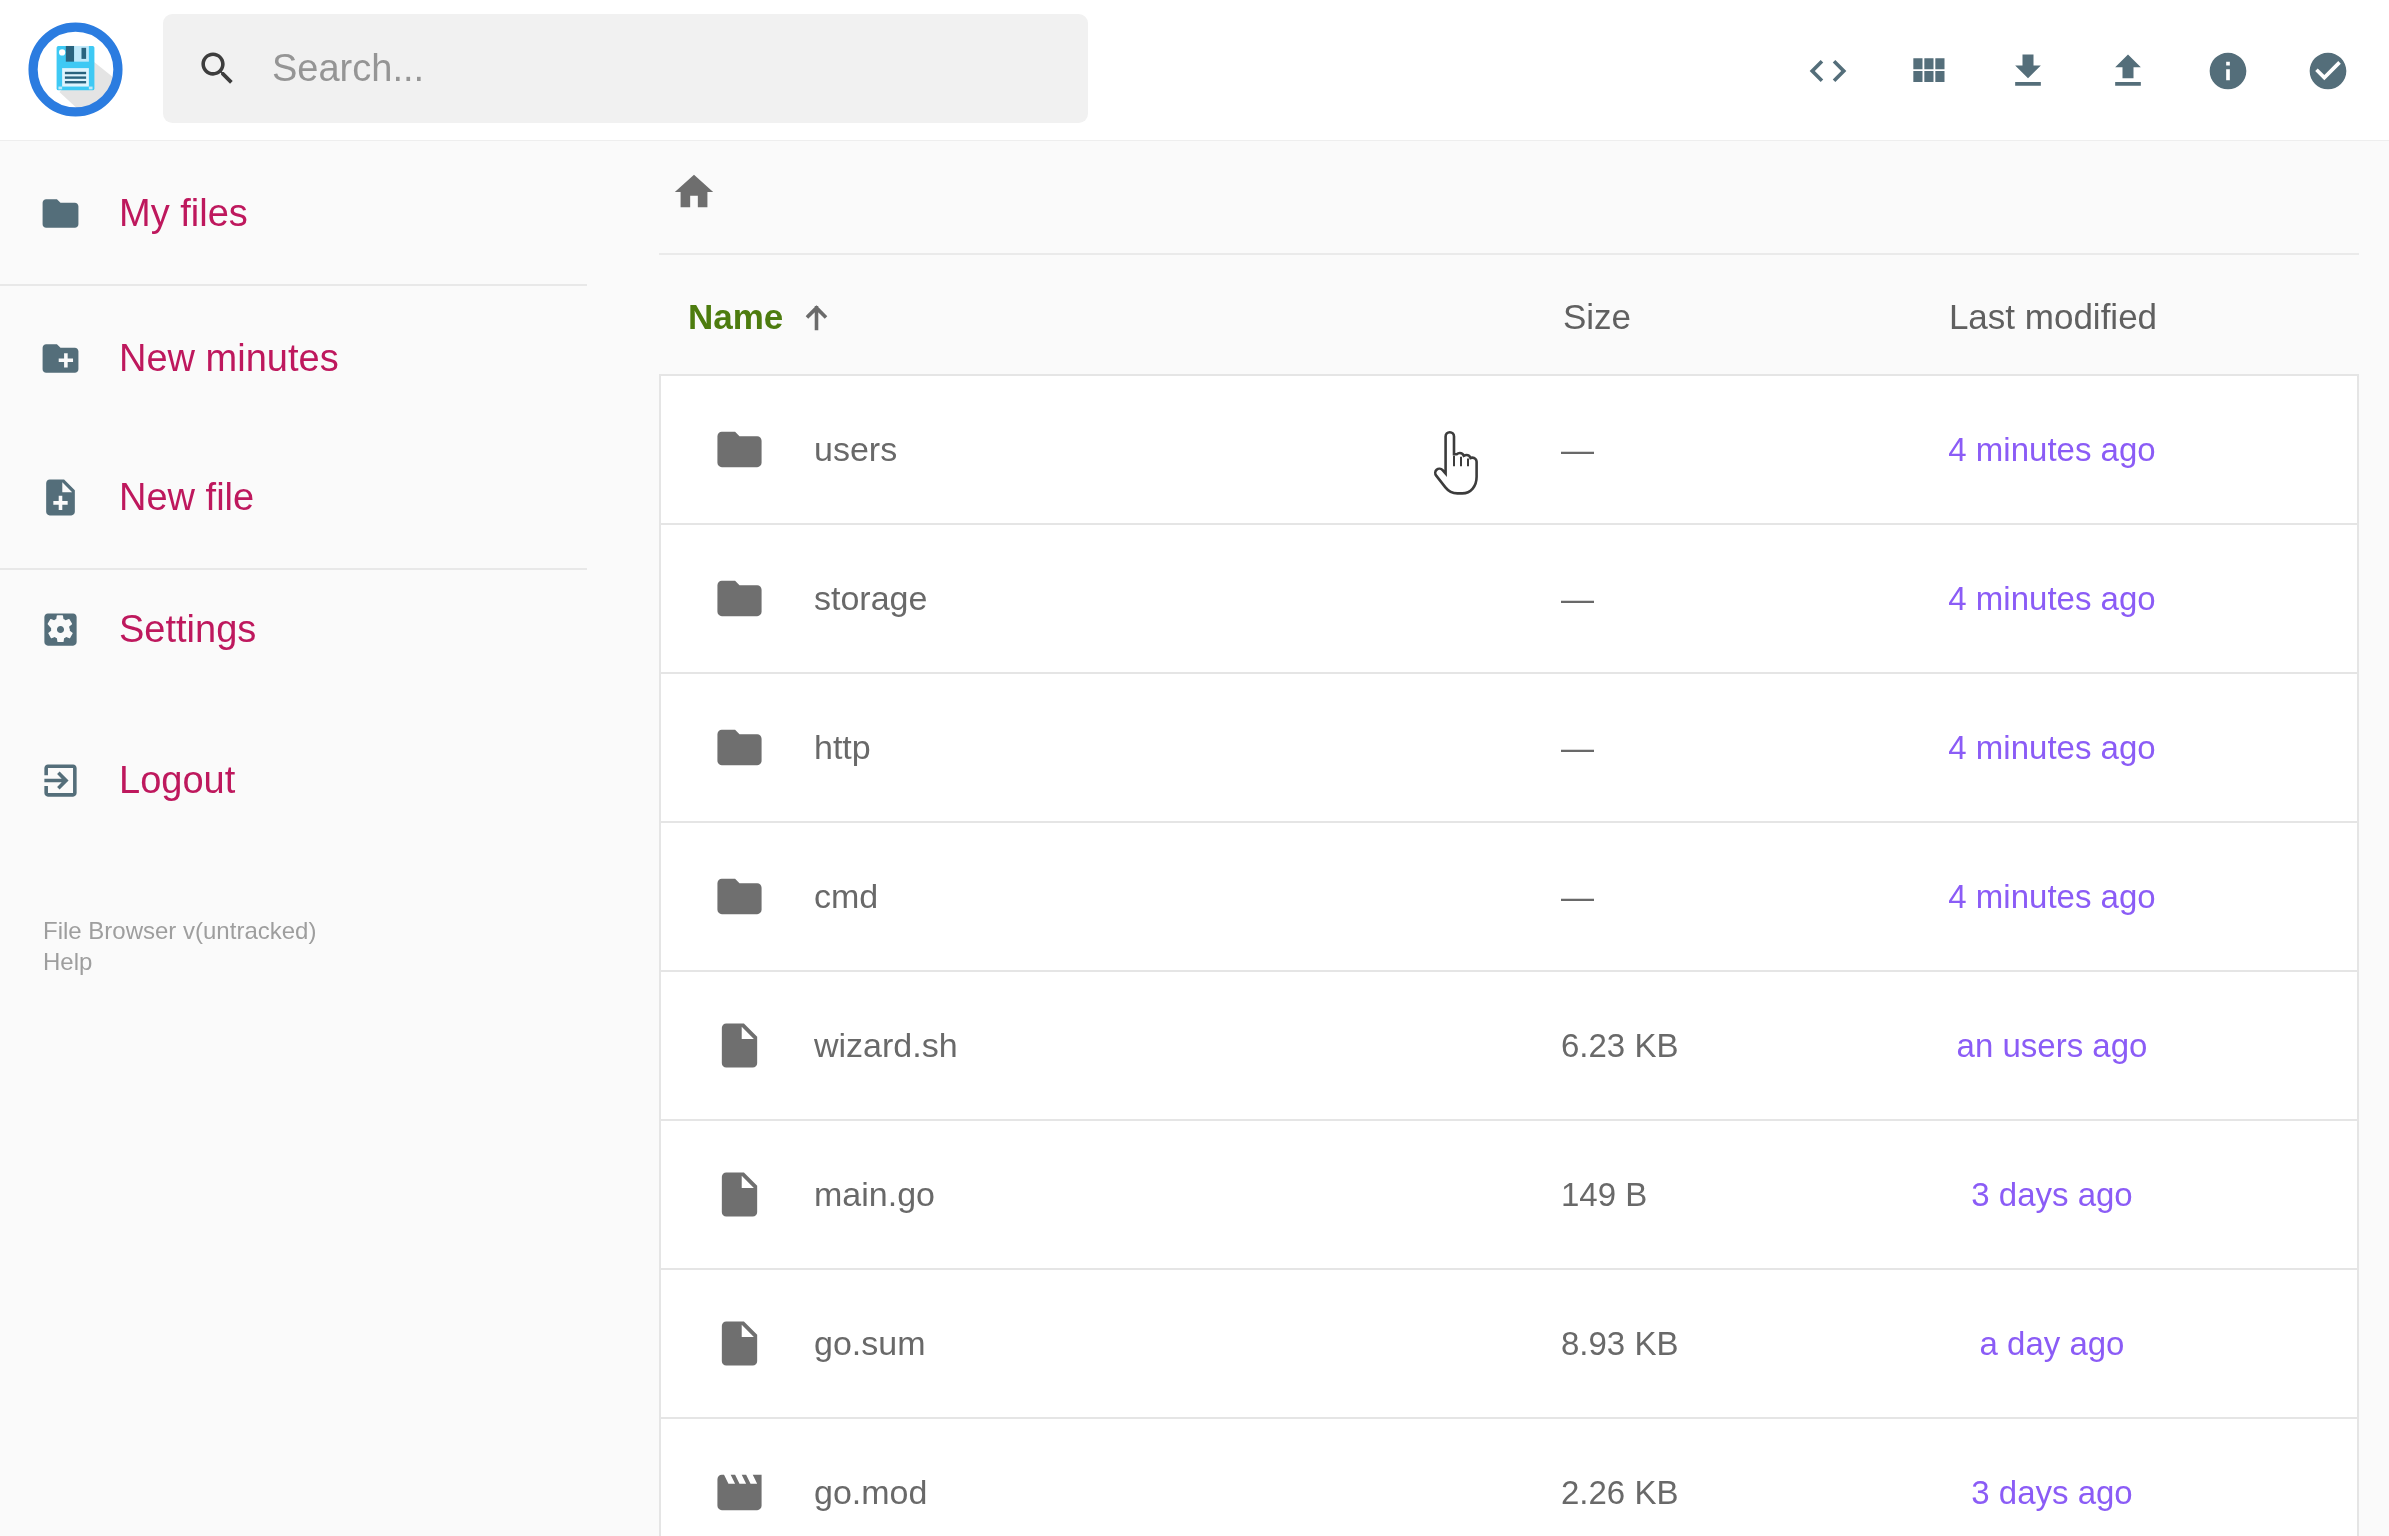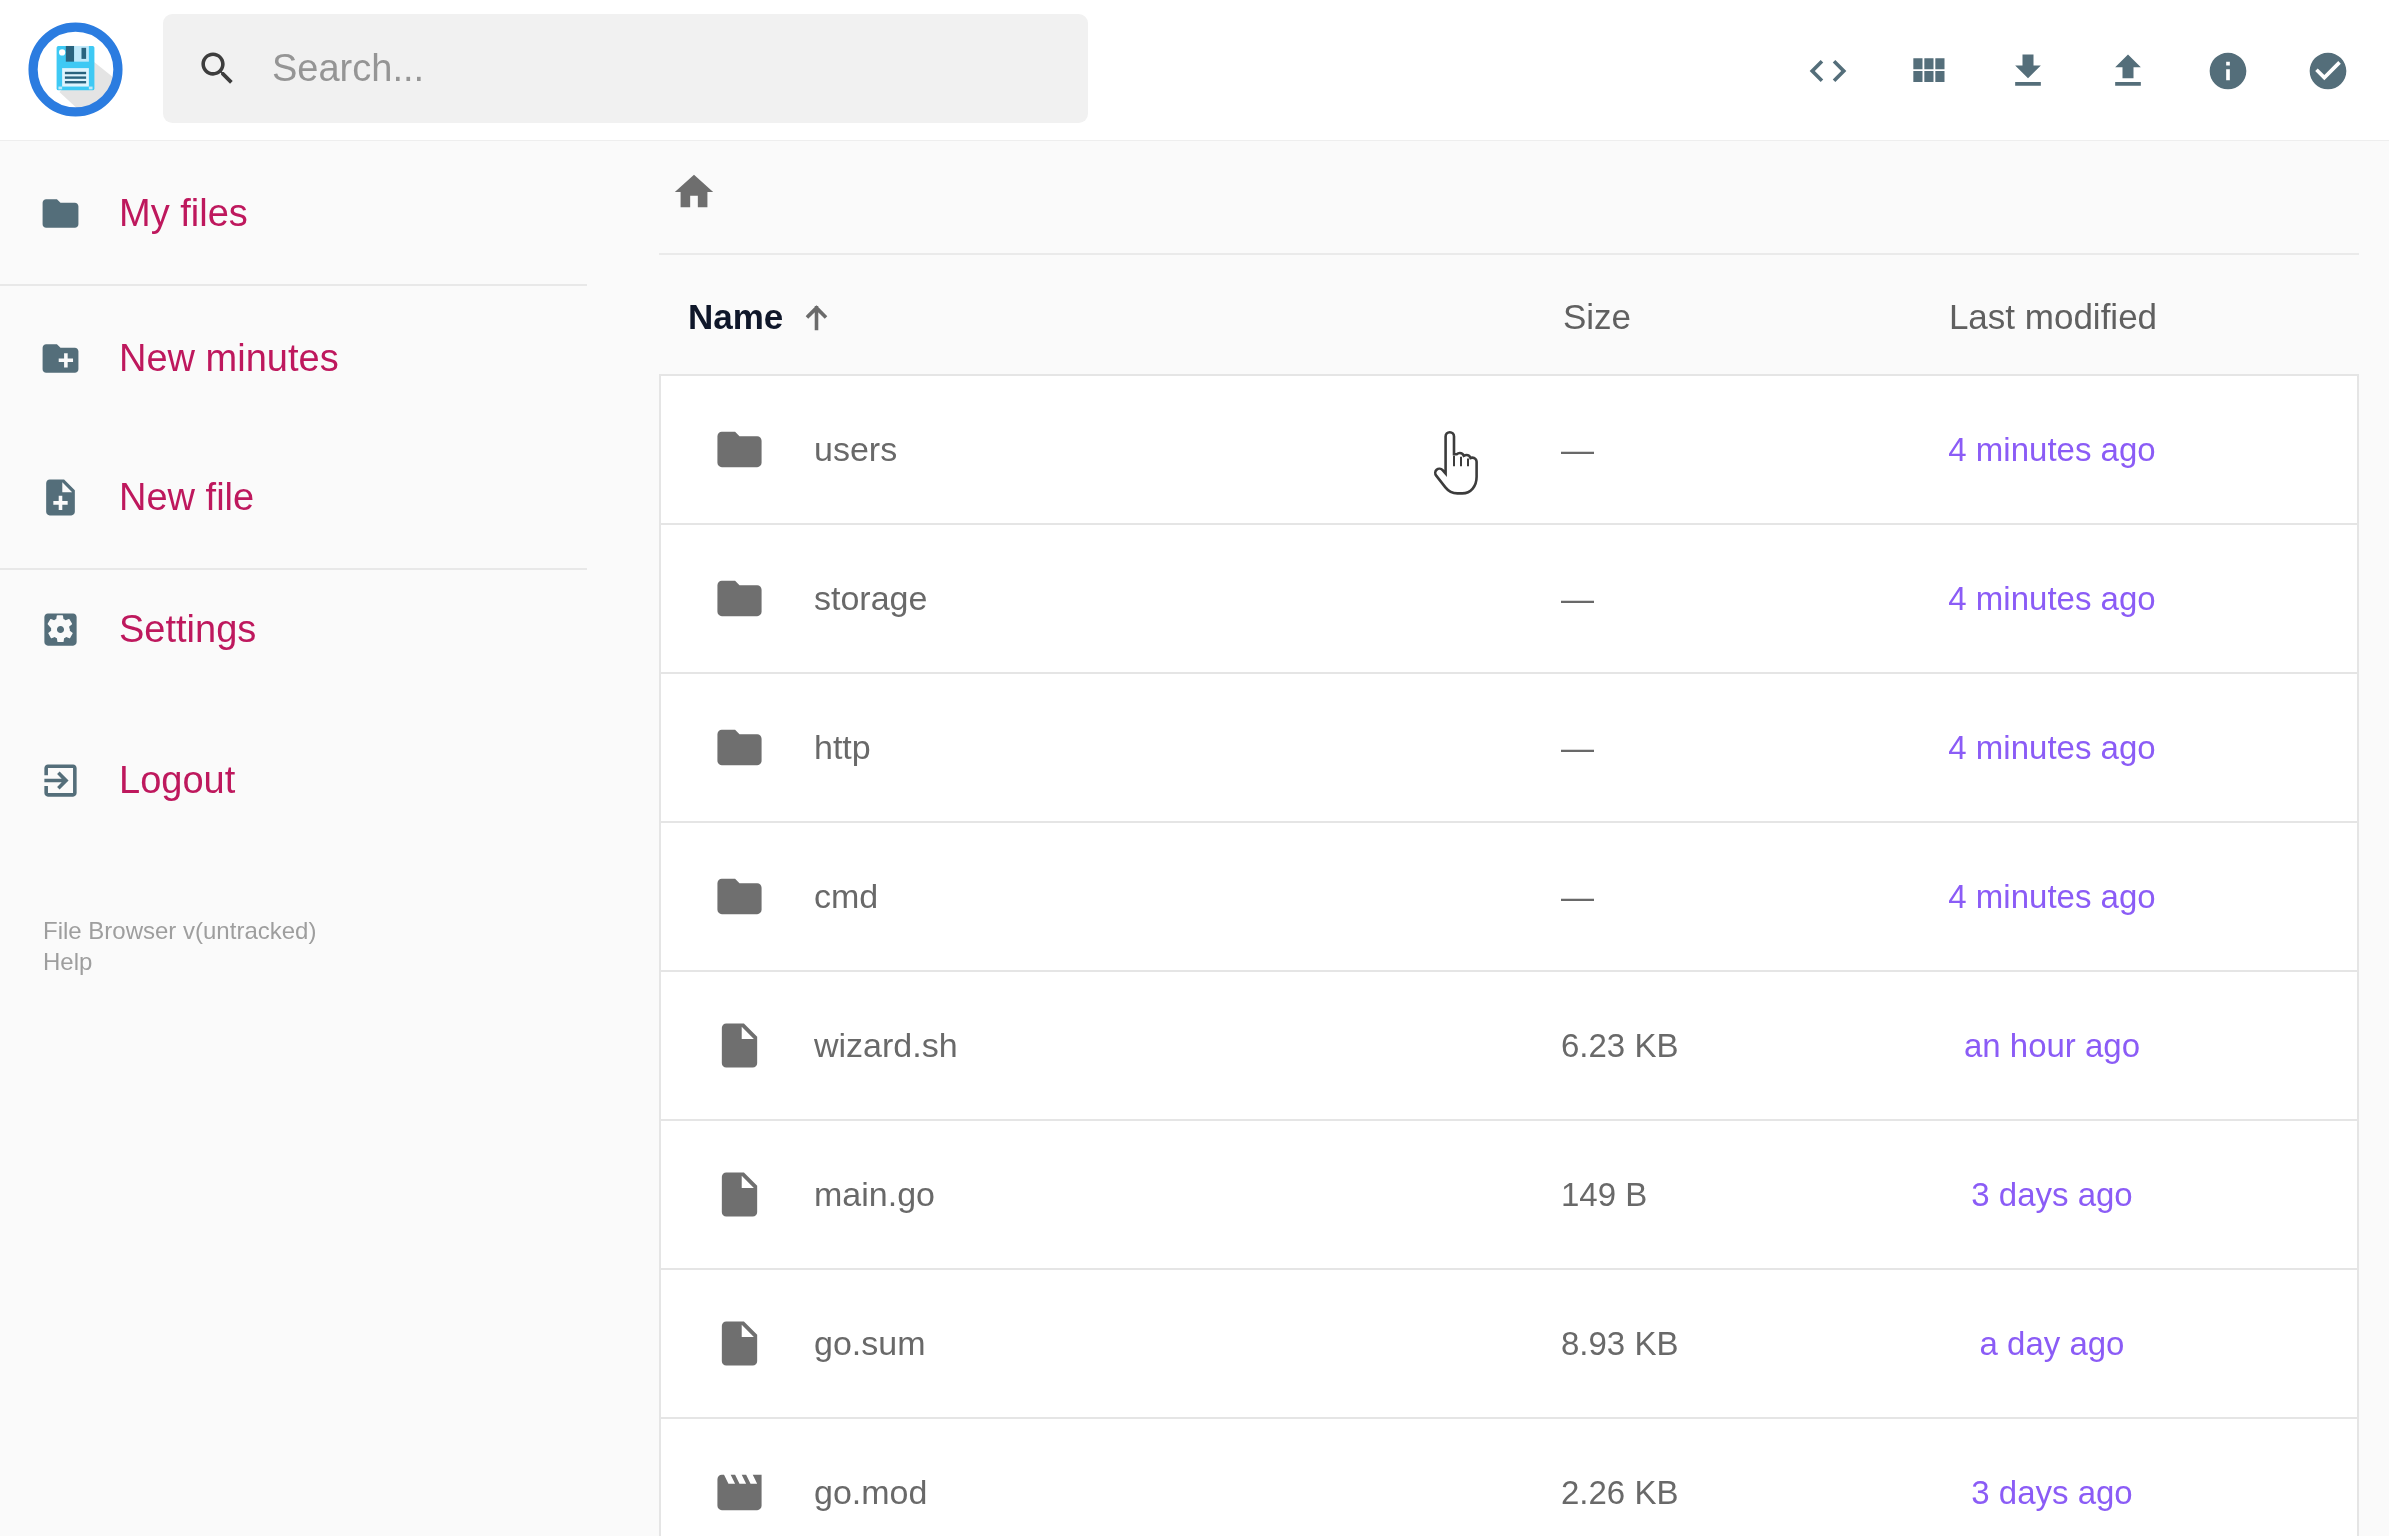--- a/index.html
+++ b/index.html
@@ -39,21 +39,21 @@
   .main { position:absolute; left:587px; top:141px; right:0; bottom:0; background:#fafafa; }
   .home-btn { position:absolute; left:80px; top:24px; width:54px; height:54px;
               border:none; background:transparent; padding:0; cursor:pointer; }
   .home-btn svg { width:46px; height:46px; fill:#6e6e6e; display:block; margin:auto; }
   .crumb-divider { position:absolute; left:72px; top:112px; width:1700px; height:1.9px; background:#eaeaea; }
 
   .list-header { position:absolute; left:75px; top:139px; width:1694px; height:74px;
                  display:grid; grid-template-columns:890px 305px 392px;
                  padding-right:106px; align-items:center;
                  font-size:35px; color:#606060; }
-  .lh-name { padding-left:26px; font-weight:bold; color:#0f172a;
+  .lh-name { padding-left:26px; font-weight:bold; color:#4d7c0f;
              display:flex; align-items:center; gap:16.7px; cursor:pointer; }
   .lh-name svg { width:33px; height:33px; stroke:#6b6b6b; fill:none; stroke-width:2.6; }
   .lh-size { padding-left:11px; cursor:pointer; }
   .lh-mod  { text-align:center; cursor:pointer; }
 
   .listing { position:absolute; left:72px; top:233px; width:1700px;
              border-left:2.8px solid #e5e5e5; border-right:2.8px solid #e5e5e5; }
   .row { height:149px; background:#ffffff; border-top:2.8px solid #e5e5e5;
          display:grid; grid-template-columns:153px 736px 305px 394px;
          padding-right:118px; align-items:center; cursor:pointer; }
@@ -261,21 +261,21 @@
   <div class="row">
     <div class="cell-icon">
 
       <svg class="row-icon" viewBox="0 0 24 24">
         <path fill-rule="evenodd" d="M6 2c-1.1 0-1.99.9-1.99 2L4 20c0 1.1.89 2 1.99 2H18c1.1 0 2-.9 2-2V8l-6-6H6zm7 7V3.5L18.5 9H13z"></path>
       </svg>
 
     </div>
     <div class="cell-name">wizard.sh</div>
     <div class="cell-size">6.23 KB</div>
-    <div class="cell-modified">an hour ago</div>
+    <div class="cell-modified">an users ago</div>
   </div>
 
   <div class="row">
     <div class="cell-icon">
 
       <svg class="row-icon" viewBox="0 0 24 24">
         <path fill-rule="evenodd" d="M6 2c-1.1 0-1.99.9-1.99 2L4 20c0 1.1.89 2 1.99 2H18c1.1 0 2-.9 2-2V8l-6-6H6zm7 7V3.5L18.5 9H13z"></path>
       </svg>
 
     </div>

